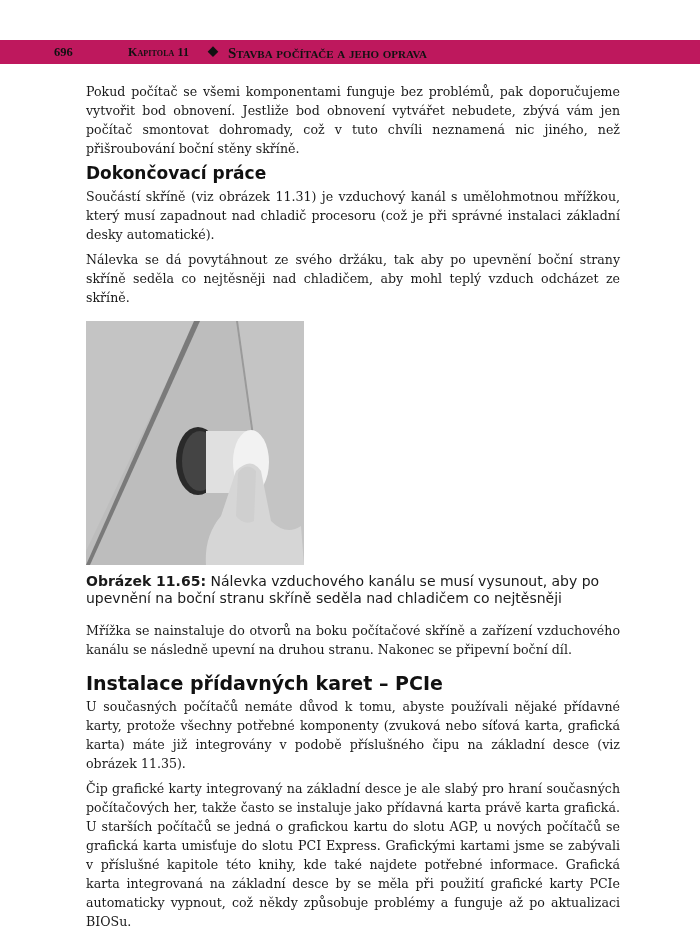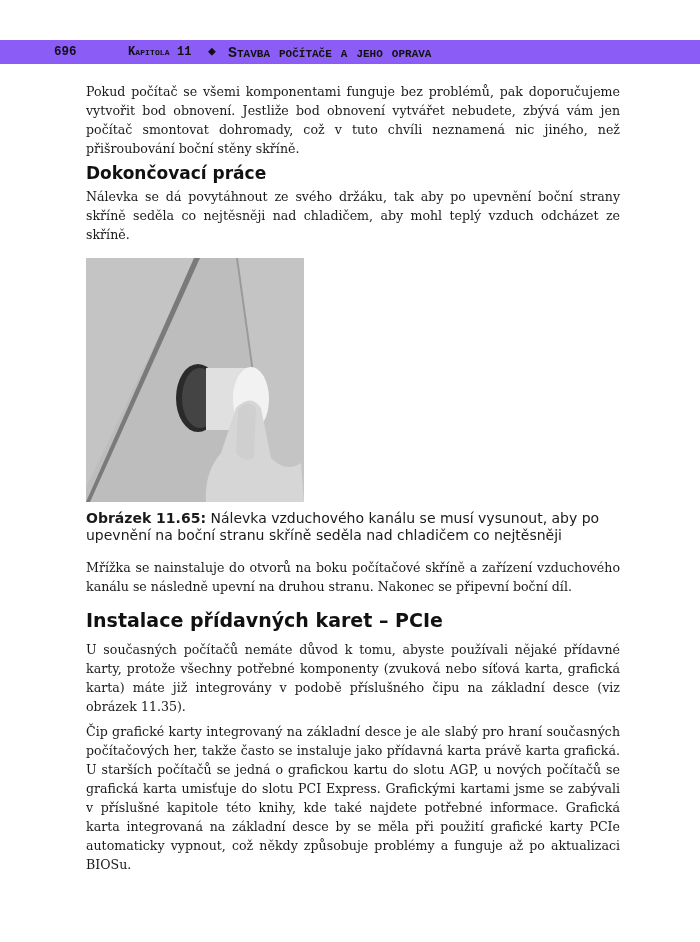--- a/index.html
+++ b/index.html
@@ -1,20 +1,20 @@
 <!DOCTYPE html>
 <html><head>
 <meta charset="utf-8">
 <style>
   html, body { margin: 0; padding: 0; background: #ffffff; }
   body { width: 700px; height: 942px; position: relative; overflow: hidden; }
   .header-bar {
     position: absolute; left: 0; top: 40px; width: 700px; height: 24px;
-    background: #8b5cf6;
-    font-family: Liberation Mono, monospace; font-weight: bold; color: #111;
+    background: #be185d;
+    font-family: Liberation Serif, serif; font-weight: bold; color: #111;
   }
   .page-num { position: absolute; left: 54px; top: 5px; font-size: 12.5px; }
   .chapter { position: absolute; left: 128px; top: 5px; font-size: 12px; font-variant: small-caps; letter-spacing: 0.1px; }
   .diamond { position: absolute; left: 208px; top: 3px; font-size: 13px; }
   .chapter-title { position: absolute; left: 228px; top: 5px; font-size: 15px; font-variant: small-caps; }
   .content {
     position: absolute; left: 86px; top: 82px; width: 542px;
     font-family: "DejaVu Serif", serif; font-size: 12.6px; line-height: 19px; color: #1a1a1a;
   }
   .content p { margin: 0 8px 6px 0; text-align: justify; }
@@ -27,37 +27,38 @@
     background: linear-gradient(90deg, #b8b8b8 0%, #c9c9c9 30%, #cfcfcf 100%);
     overflow: hidden;
   }
   .caption {
     font-family: "DejaVu Sans", sans-serif; font-size: 14px; line-height: 17px; color: #1a1a1a;
     margin: 0 0 14px 0;
   }
   .caption b { font-weight: bold; }
   .h2 {
     font-family: "DejaVu Sans", sans-serif; font-weight: bold; font-size: 19px; line-height: 24px;
-    margin: 12px 0 8px 0; color: #111;
+    margin: 12px 0 2px 0; color: #111;
   }
 </style>
 </head>
 <body>
 
 <div class="header-bar">
   <span class="page-num">696</span>
   <span class="chapter">Kapitola 11</span>
   <span class="diamond">◆</span>
   <span class="chapter-title">Stavba počítače a jeho oprava</span>
 </div>
 
 <div class="content">
   <p>Pokud počítač se všemi komponentami funguje bez problémů, pak doporučujeme vytvořit bod obnovení. Jestliže bod obnovení vytvářet nebudete, zbývá vám jen počítač smontovat dohromady, což v tuto chvíli neznamená nic jiného, než přišroubování boční stěny skříně.</p>
 
   <div class="subheading">Dokončovací práce</div>
+  <p>Součástí skříně (viz obrázek 11.31) je vzduchový kanál s umělohmotnou mřížkou, který musí zapadnout nad chladič procesoru (což je při správné instalaci základní desky automatické).</p>
   <p>Nálevka se dá povytáhnout ze svého držáku, tak aby po upevnění boční strany skříně seděla co nejtěsněji nad chladičem, aby mohl teplý vzduch odcházet ze skříně.</p>
 
   <div class="photo">
     <svg width="218" height="244" viewBox="0 0 218 244">
       <rect x="0" y="0" width="218" height="244" fill="#c4c4c4"></rect>
 
       <polygon points="110,0 150,0 165,110 180,244 0,244 0,230" fill="#bdbdbd"></polygon>
       <polygon points="108,0 114,0 4,244 0,244" fill="#7a7a7a"></polygon>
       <polygon points="150,0 152,0 168,115 166,115" fill="#9a9a9a"></polygon>
 

